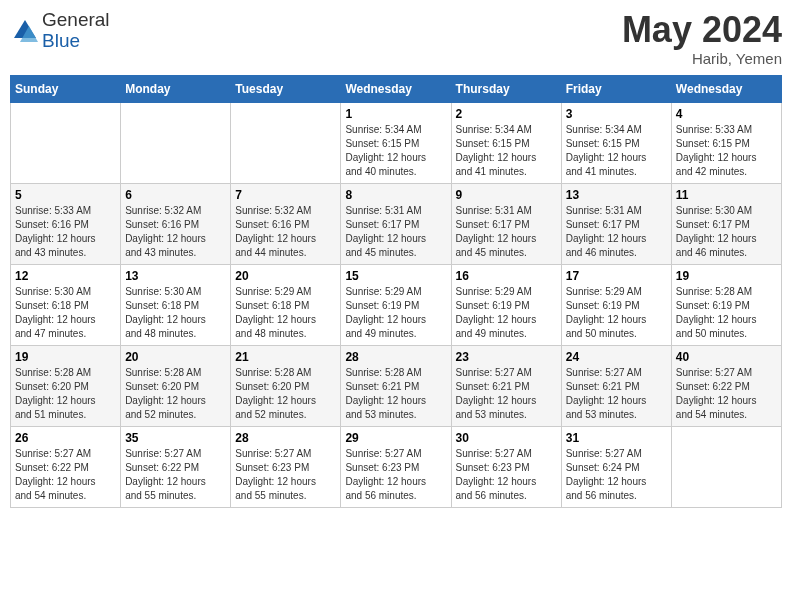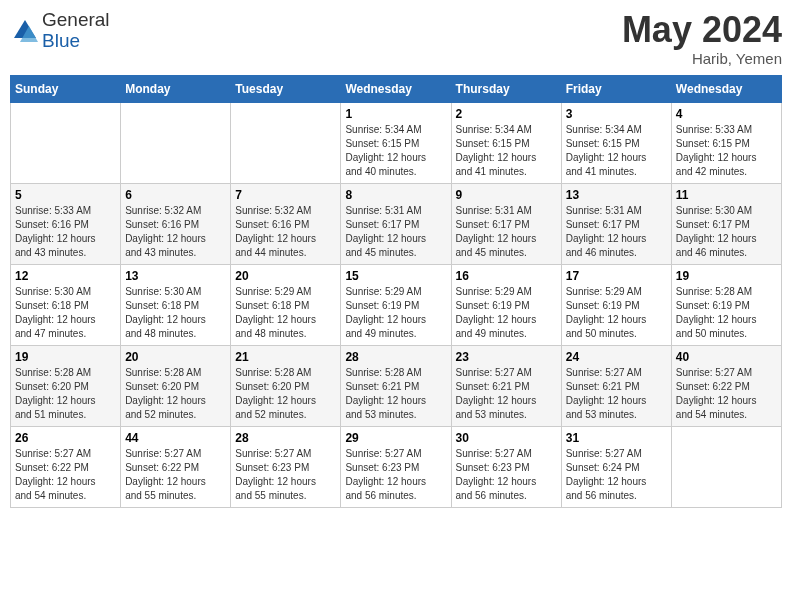--- a/index.html
+++ b/index.html
@@ -308,21 +308,21 @@
       </tr>
       <tr>
         <td>
           <span class="day-num">26</span>
           <div class="day-info" style="white-space: pre-line;">Sunrise: 5:27 AM
 Sunset: 6:22 PM
 Daylight: 12 hours
 and 54 minutes.</div>
         </td>
         <td>
-          <span class="day-num">44</span>
+          <span class="day-num">35</span>
           <div class="day-info" style="white-space: pre-line;">Sunrise: 5:27 AM
 Sunset: 6:22 PM
 Daylight: 12 hours
 and 55 minutes.</div>
         </td>
         <td>
           <span class="day-num">28</span>
           <div class="day-info" style="white-space: pre-line;">Sunrise: 5:27 AM
 Sunset: 6:23 PM
 Daylight: 12 hours

